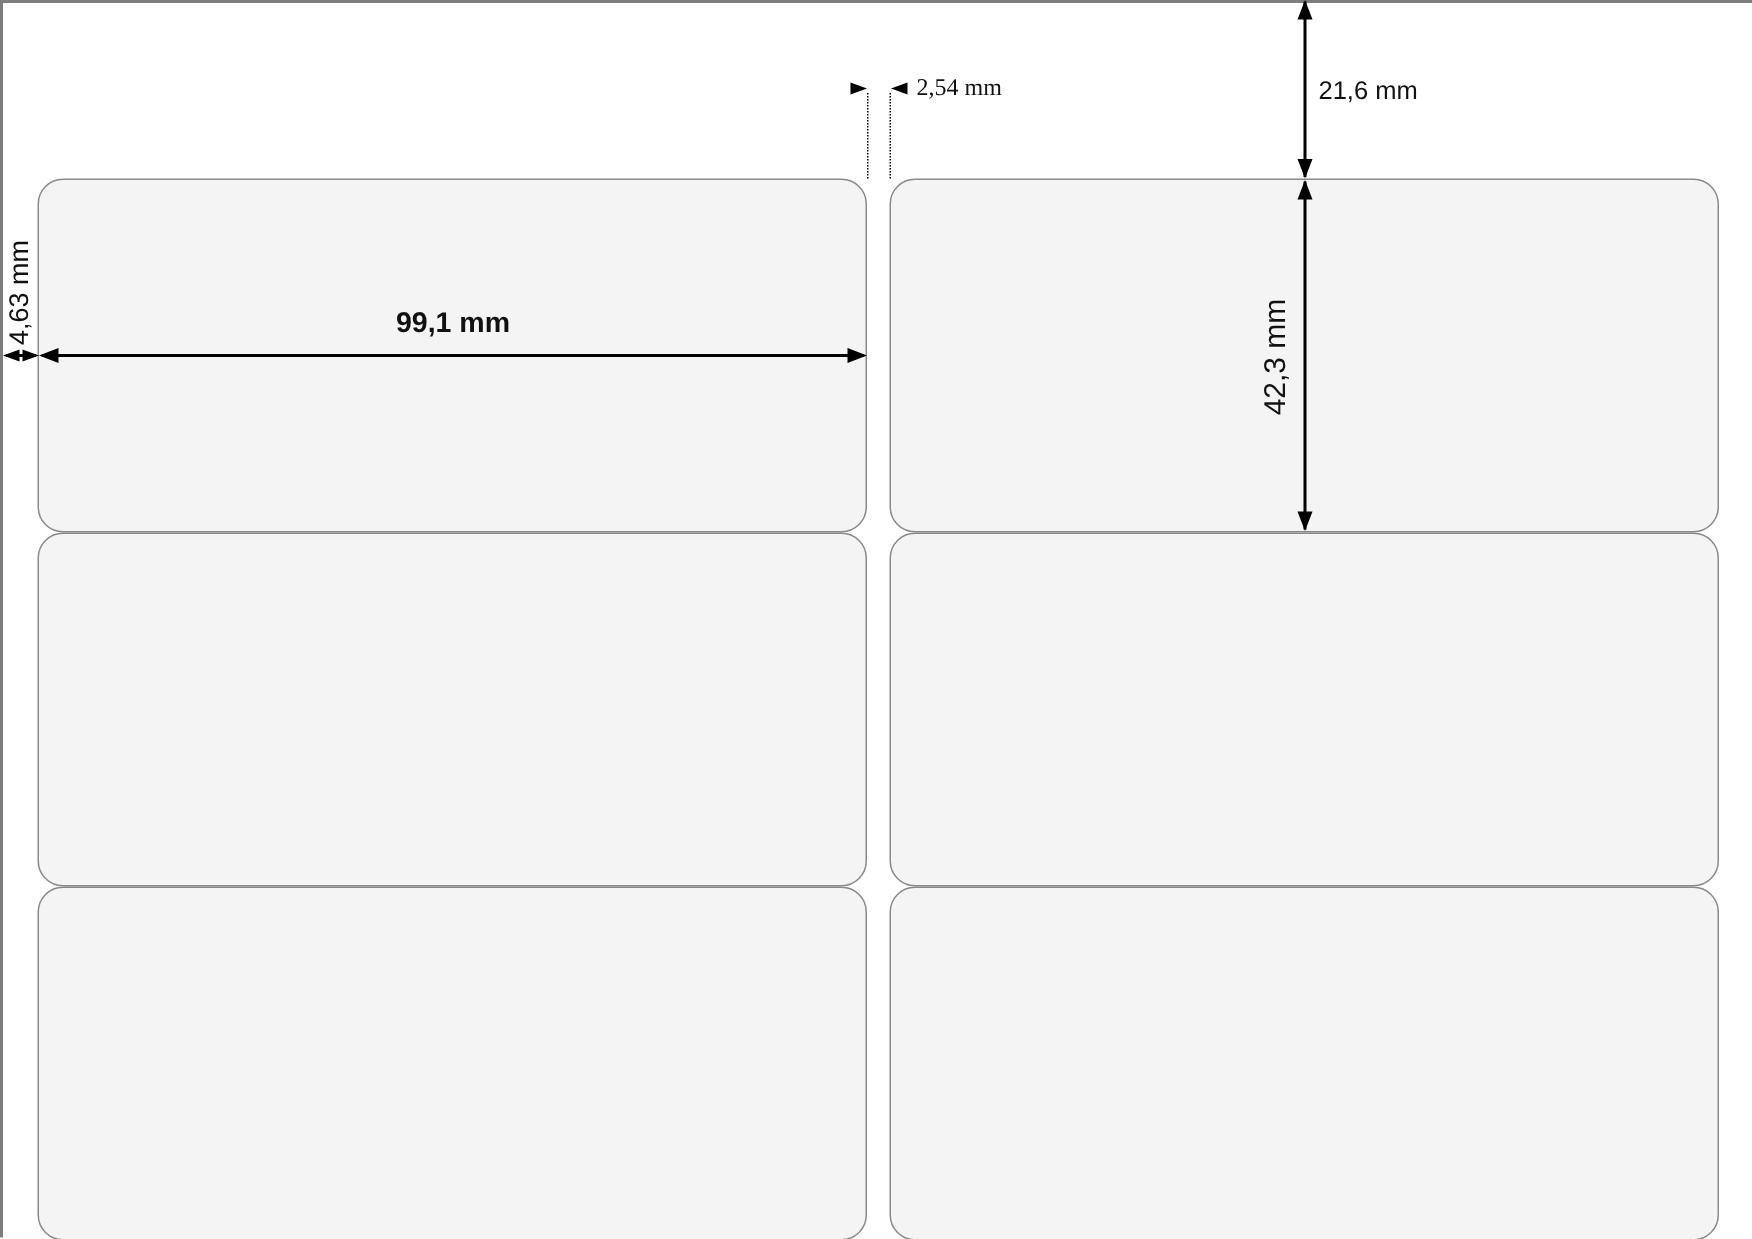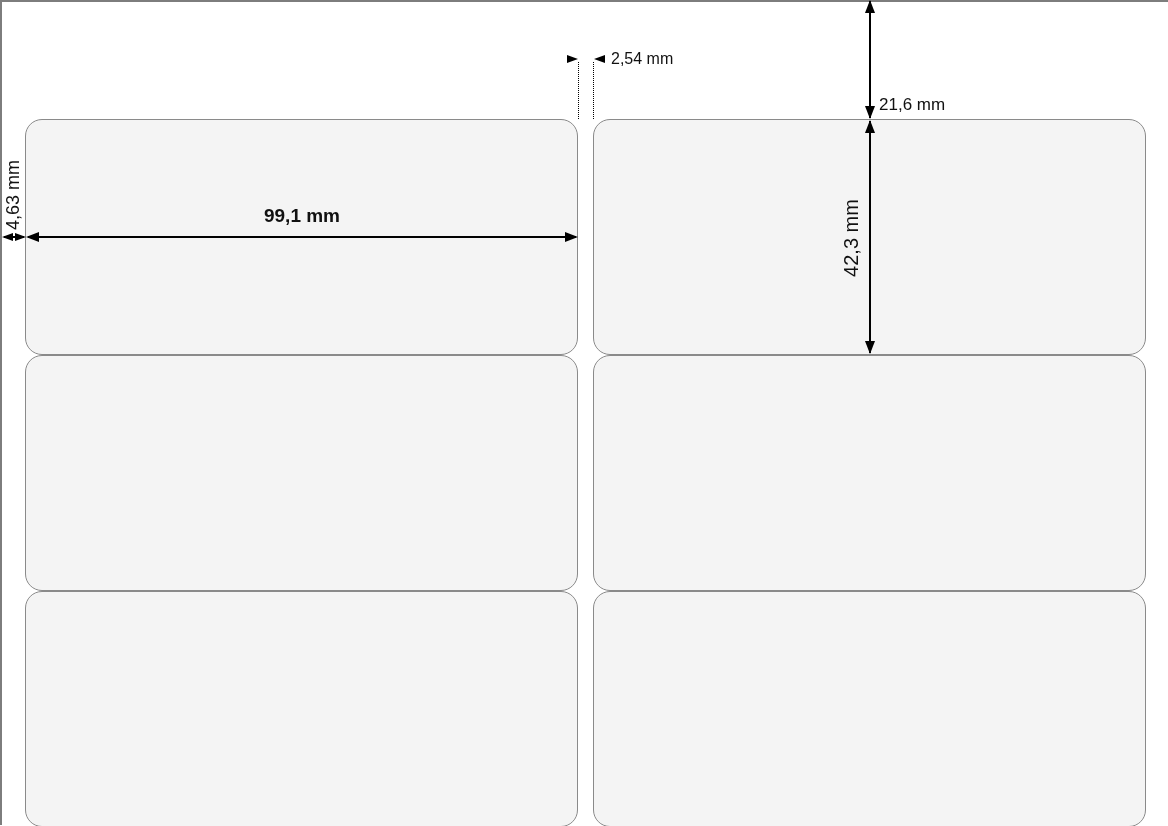--- a/index.html
+++ b/index.html
@@ -45,22 +45,22 @@
   .ah.sm.right { border-top-width: 4px; border-bottom-width: 4px; border-left-width: 11px; }
 
   .dotted-ext {
     position: absolute;
     width: 0;
     border-left: 1px dotted #000000;
   }
 
   .dim-text { position: absolute; white-space: nowrap; }
   #dim-width-text  { left: 152px; top: 205px; width: 300px; text-align: center; font-size: 19px; font-weight: bold; }
-  #dim-gap-text    { left: 611px; top: 50px;  font-size: 16px; }
-  #dim-topmargin-text { left: 879px; top: 51px; font-size: 17px; margin-top: 44px; }
+  #dim-gap-text    { left: 611px; top: 50px;  font-size: 16px; font-family: Liberation Serif, serif; }
+  #dim-topmargin-text { left: 879px; top: 51px; font-size: 17px; }
   .rot-anchor { position: absolute; width: 0; height: 0; }
   .rot-anchor > span {
     position: absolute;
     white-space: nowrap;
     transform: translate(-50%, -50%) rotate(-90deg);
     display: block;
   }
   #dim-height-anchor { left: 851px; top: 238px; font-size: 20px; }
   #dim-leftmargin-anchor { left: 13px; top: 195px; font-size: 18px; }
 </style>

